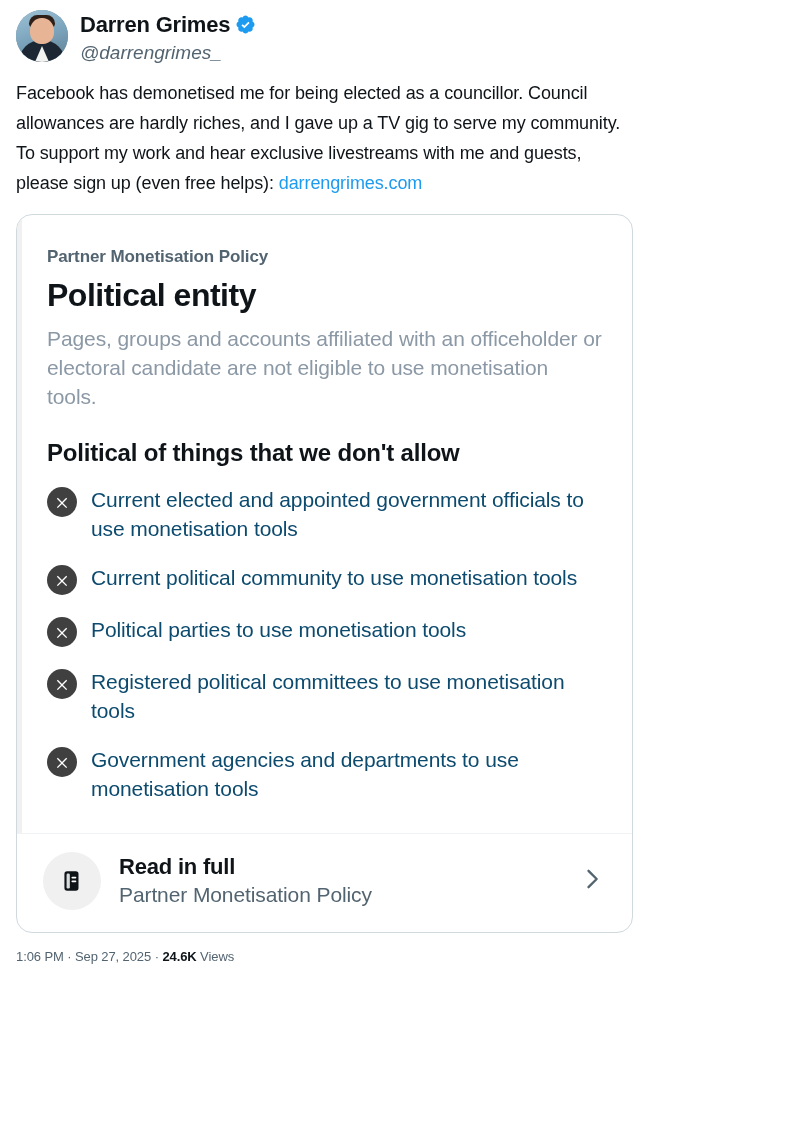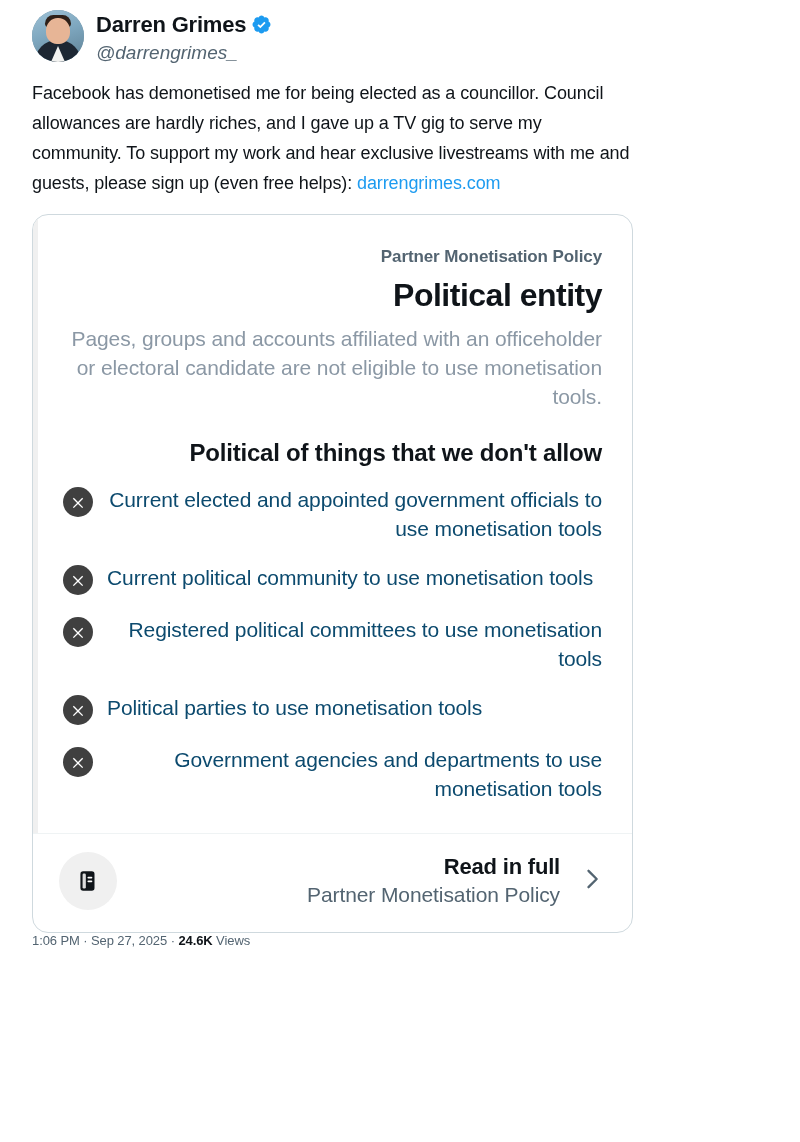--- a/index.html
+++ b/index.html
@@ -10,21 +10,21 @@
   }
   body {
     width: 800px;
     height: 1142px;
     font-family: "Liberation Sans", sans-serif;
     color: #0f1419;
     -webkit-font-smoothing: antialiased;
   }
   .tweet {
     width: 653px;
-    padding: 10px 20px 0 32px;
+    padding: 10px 20px 0 16px;
   }
   
   .tweet-header {
     display: flex;
     align-items: flex-start;
     gap: 12px;
     margin-bottom: 14px;
   }
   .avatar {
     width: 52px;
@@ -117,23 +117,22 @@
   }
   .tweet-text a {
     color: #1d9bf0;
     text-decoration: none;
   }
   
   .card {
     border: 1px solid #cfd9de;
     border-radius: 16px;
     overflow: hidden;
-    margin-bottom: 0;
+    margin-bottom: 16px;
     background: #fff;
-    text-align: right;
   }
   .card-body {
     padding: 32px 30px 10px 30px;
     position: relative;
   }
   .card-body::before {
     content: "";
     position: absolute;
     left: 0;
     top: 0;
@@ -297,29 +296,29 @@
               </svg>
           </span>
           <span class="bullet-text">Current political community to use monetisation tools</span>
         </li>
         <li class="bullet-item">
           <span class="bullet-icon">
             <svg viewBox="0 0 24 24" width="16" height="16" aria-hidden="true">
                 <path fill="#ffffff" d="M18.3 5.71L12 12.01l-6.3-6.3-1.41 1.41 6.3 6.3-6.3 6.3 1.41 1.41 6.3-6.3 6.3 6.3 1.41-1.41-6.3-6.3 6.3-6.3z"></path>
               </svg>
           </span>
+          <span class="bullet-text">Political parties to use monetisation tools</span>
+        </li>
+        <li class="bullet-item">
+          <span class="bullet-icon">
+            <svg viewBox="0 0 24 24" width="16" height="16" aria-hidden="true">
+                <path fill="#ffffff" d="M18.3 5.71L12 12.01l-6.3-6.3-1.41 1.41 6.3 6.3-6.3 6.3 1.41 1.41 6.3-6.3 6.3 6.3 1.41-1.41-6.3-6.3 6.3-6.3z"></path>
+              </svg>
+          </span>
           <span class="bullet-text">Registered political committees to use monetisation tools</span>
-        </li>
-        <li class="bullet-item">
-          <span class="bullet-icon">
-            <svg viewBox="0 0 24 24" width="16" height="16" aria-hidden="true">
-                <path fill="#ffffff" d="M18.3 5.71L12 12.01l-6.3-6.3-1.41 1.41 6.3 6.3-6.3 6.3 1.41 1.41 6.3-6.3 6.3 6.3 1.41-1.41-6.3-6.3 6.3-6.3z"></path>
-              </svg>
-          </span>
-          <span class="bullet-text">Political parties to use monetisation tools</span>
         </li>
         <li class="bullet-item">
           <span class="bullet-icon">
             <svg viewBox="0 0 24 24" width="16" height="16" aria-hidden="true">
                 <path fill="#ffffff" d="M18.3 5.71L12 12.01l-6.3-6.3-1.41 1.41 6.3 6.3-6.3 6.3 1.41 1.41 6.3-6.3 6.3 6.3 1.41-1.41-6.3-6.3 6.3-6.3z"></path>
               </svg>
           </span>
           <span class="bullet-text">Government agencies and departments to use monetisation tools</span>
         </li>
       </ul>

